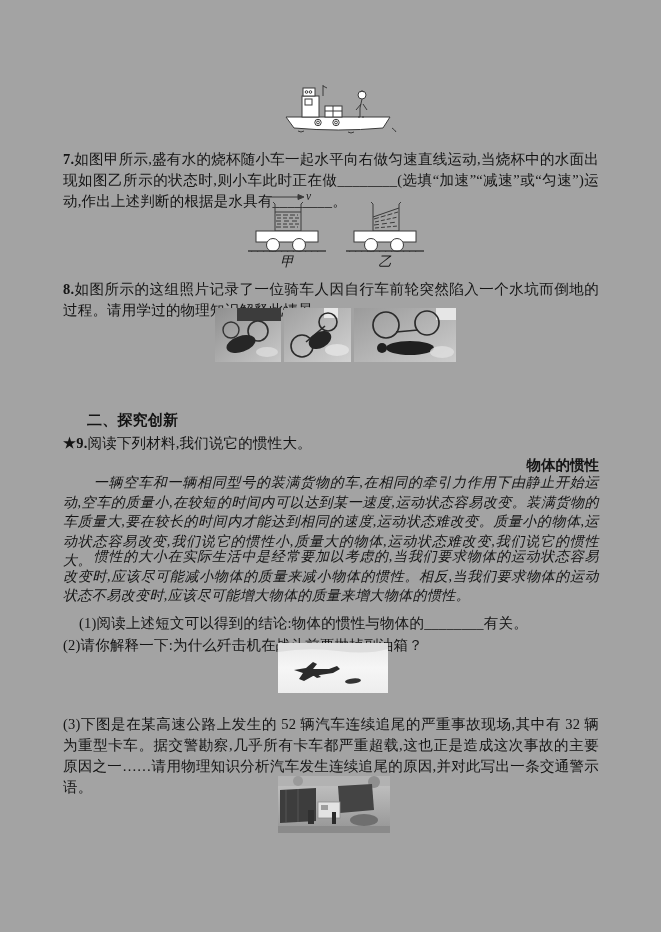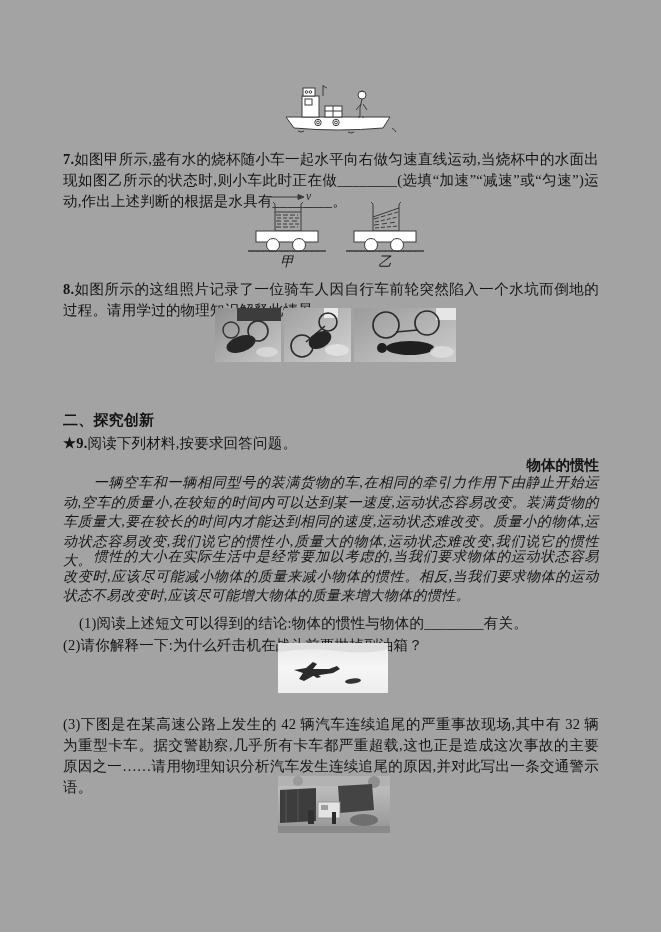--- a/index.html
+++ b/index.html
@@ -7,21 +7,21 @@
     position:relative;width:661px;height:932px;background:#a3a3a3;
     font-family:"Liberation Serif","DejaVu Serif",serif;color:#141414;
     overflow:hidden;
   }
   .txt{
     position:absolute;left:63px;width:536px;
     font-size:14.5px;line-height:21px;text-align:justify;
     letter-spacing:0.2px;
   }
   .num{font-weight:bold;}
-  .sec-title{font-weight:bold;font-size:15px;}
+  .sec-title{font-weight:bold;font-size:15px;margin-left:24px;}
   .star-num{font-weight:bold;}
   .center-title{
     position:absolute;left:63px;width:536px;text-align:right;
     font-weight:bold;font-size:14.5px;line-height:20px;
   }
   .kai{
     font-style:italic;font-size:14px;line-height:19.5px;
     text-indent:2.2em;letter-spacing:0.4px;
   }
   figure{margin:0;padding:0;position:absolute;}
@@ -205,21 +205,21 @@
       <circle cx="73" cy="15" r="12" stroke="#2a2a2a" fill="none" stroke-width="1.7"></circle>
       <line x1="42" y1="24" x2="64" y2="22" stroke="#2a2a2a" stroke-width="1.6"></line>
       <ellipse cx="56" cy="40" rx="24" ry="7" fill="#1f1f1f"></ellipse>
       <circle cx="28" cy="40" r="5" fill="#1f1f1f"></circle>
       <ellipse cx="88" cy="44" rx="12" ry="6" fill="#dedede" opacity="0.8"></ellipse>
     </svg>
   </div>
 
   <p class="txt sec-title" style="top:395px;">二、探究创新</p>
 
-  <p class="txt" style="top:418px;"><span class="star-num">★9.</span><span>阅读下列材料,按要求回答问题。</span></p>
+  <p class="txt" style="top:418px;"><span class="star-num">★9.</span><span>阅读下列材料,我们说它的惯性大。</span></p>
 
   <p class="center-title" style="top:440px;">物体的惯性</p>
 
   <p class="txt kai" style="top:459px;">一辆空车和一辆相同型号的装满货物的车,在相同的牵引力作用下由静止开始运动,空车的质量小,在较短的时间内可以达到某一速度,运动状态容易改变。装满货物的车质量大,要在较长的时间内才能达到相同的速度,运动状态难改变。质量小的物体,运动状态容易改变,我们说它的惯性小,质量大的物体,运动状态难改变,我们说它的惯性大。</p>
 
   <p class="txt kai" style="top:539px;margin-top:8px;">惯性的大小在实际生活中是经常要加以考虑的,当我们要求物体的运动状态容易改变时,应该尽可能减小物体的质量来减小物体的惯性。相反,当我们要求物体的运动状态不易改变时,应该尽可能增大物体的质量来增大物体的惯性。</p>
 
   <p class="txt" style="top:598px;margin-left:16px;">(1)阅读上述短文可以得到的结论:物体的惯性与物体的________有关。</p>
 
   <p class="txt" style="top:620px;">(2)请你解释一下:为什么歼击机在战斗前要抛掉副油箱？</p>
@@ -234,21 +234,21 @@
       </linearGradient>
         </defs>
       <rect width="110" height="50" fill="url(#g4)"></rect>
       <path d="M0,9 Q30,4 60,8 T110,6 L110,0 L0,0 Z" fill="#dddddd"></path>
       <path d="M16,27 l12,-2 7,-6 4,2 -4,5 16,0 8,-3 3,3 -7,4 -20,3 -9,5 -5,-2 4,-6 z" fill="#2b2b2b"></path>
       <path d="M33,31 l6,4 4,-1 -5,-4 z" fill="#2b2b2b"></path>
       <ellipse cx="75" cy="38" rx="8" ry="2.6" fill="#333333" transform="rotate(-6 75 38)"></ellipse>
     </svg>
   </figure>
 
-  <p class="txt" style="top:699px;">(3)下图是在某高速公路上发生的 42 辆汽车连续追尾的严重事故现场,其中有 32 辆为重型卡车。据交警勘察,几乎所有卡车都严重超载,这也正是造成这次事故的主要原因之一……请用物理知识分析汽车发生连续追尾的原因,并对此写出一条交通警示语。</p>
+  <p class="txt" style="top:699px;">(3)下图是在某高速公路上发生的 52 辆汽车连续追尾的严重事故现场,其中有 32 辆为重型卡车。据交警勘察,几乎所有卡车都严重超载,这也正是造成这次事故的主要原因之一……请用物理知识分析汽车发生连续追尾的原因,并对此写出一条交通警示语。</p>
 
   <figure style="left:278px;top:776px;width:112px;height:57px;">
     <svg width="112" height="57" viewBox="0 0 112 57">
       <defs>
           <linearGradient id="g5" x1="0" y1="0" x2="0" y2="1">
         <stop offset="0" stop-color="#c6c6c6"></stop>
             <stop offset="1" stop-color="#949494"></stop>
       </linearGradient>
         </defs>
       <rect width="112" height="57" fill="url(#g5)"></rect>

